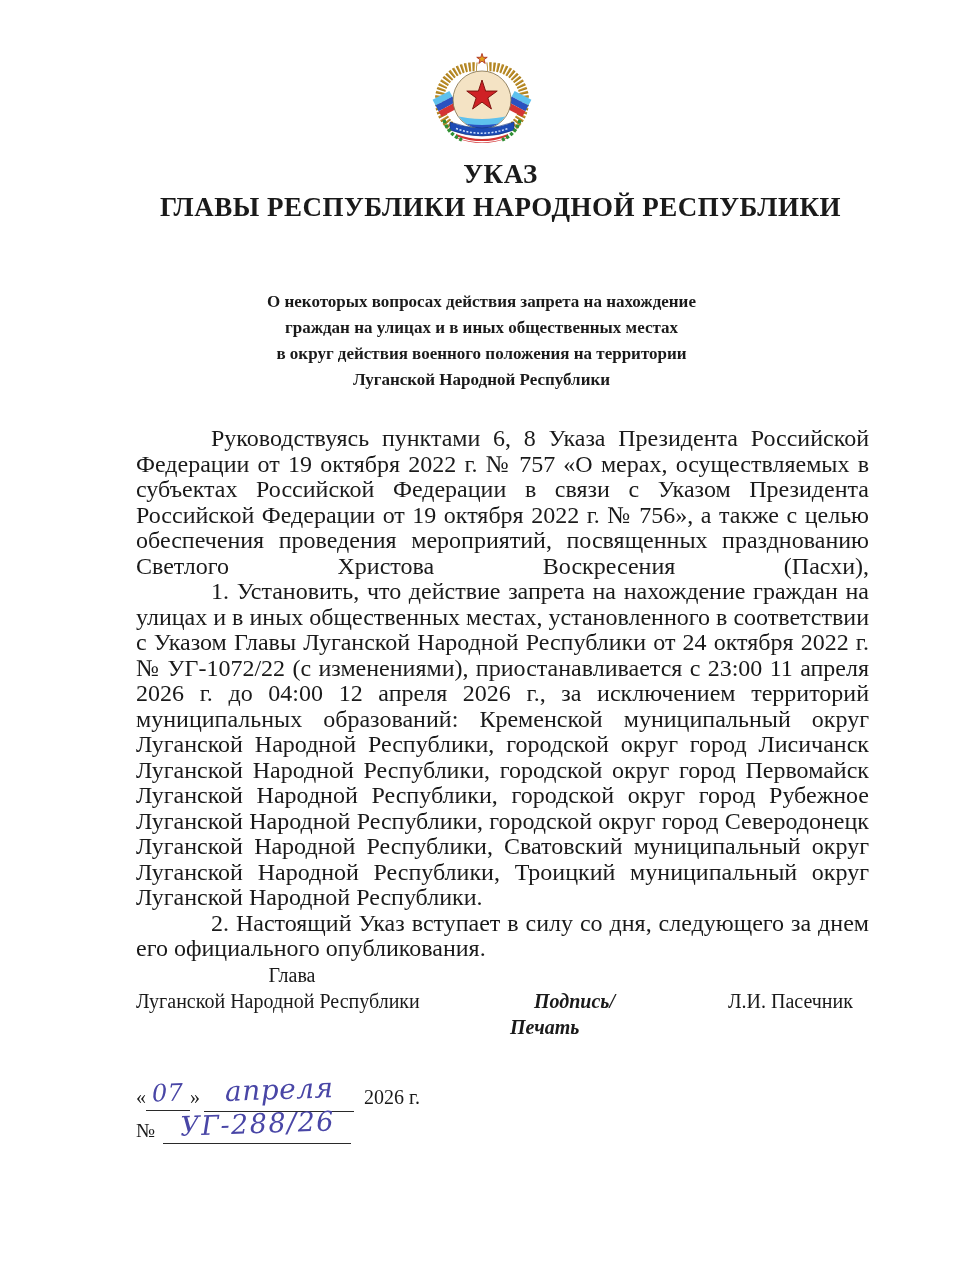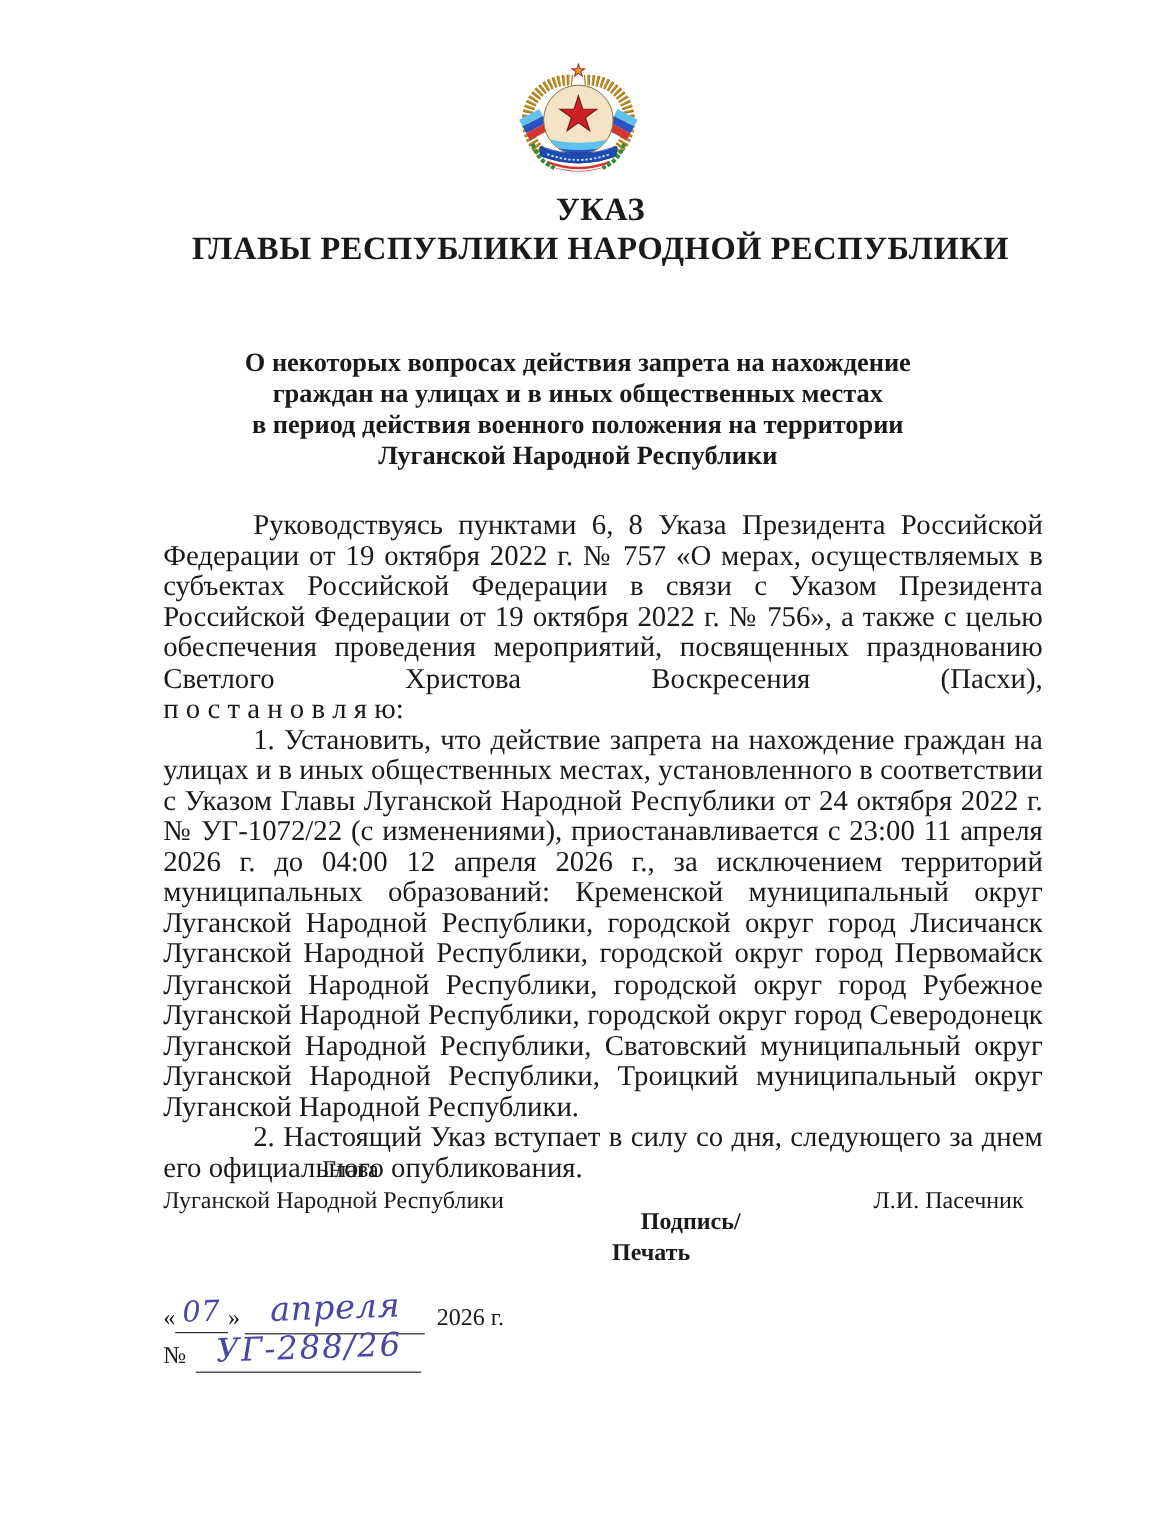--- a/index.html
+++ b/index.html
@@ -7,32 +7,32 @@
     position:relative; width:963px; height:1280px; margin:0 auto;
     background:#ffffff; color:#1a1a1a; overflow:hidden;
     font-family:"Liberation Serif","DejaVu Serif",serif;
   }
   
   .emblem { position:absolute; top:50px; left:50%; transform:translateX(-50%); width:102px; height:104px; }
   
   .title { position:absolute; top:158px; left:0; width:100%; text-align:center;
            font-weight:bold; font-size:27px; line-height:33px; letter-spacing:0.5px;padding-left:19px; }
   .subject { position:absolute; top:289px; left:0; width:100%; text-align:center;
-             font-weight:bold; font-size:22px; line-height:26px; }
+             font-weight:bold; font-size:17px; line-height:26px; }
   
   .body { position:absolute; top:426px; left:136px; width:733px;
           font-size:24px; line-height:25.5px; text-align:justify; }
   .para.indent { text-indent:75px; }
   .para.jlast { text-align-last:justify; }
   .para.resolve { text-align:left; }
   
   .sig { position:absolute; left:136px; top:962px; width:733px; font-size:20px; line-height:26px; }
   .sig-left { position:absolute; left:0; top:0; width:312px; }
   .sig-left .l1 { text-align:center; }
-  .sig-center { position:absolute; left:374px; top:43px; width:140px; font-weight:bold; }
+  .sig-center { position:absolute; left:374px; top:26px; width:140px; font-style:italic; font-weight:bold; }
   .sig-center .l1 { margin-left:24px; }
   .sig-right { position:absolute; right:16px; top:26px; text-align:right; }
   
   .footer { position:absolute; left:136px; top:1078px; font-size:20px; }
   .f-city { height:26px; }
   .f-date { height:34px; white-space:nowrap; }
   .f-num  { height:36px; white-space:nowrap; }
   .slot { display:inline-block; border-bottom:1.6px solid #2a2a2a; text-align:center; vertical-align:baseline; }
   .day-slot   { width:44px; }
   .month-slot { width:150px; margin-left:4px; }
@@ -102,27 +102,26 @@
   </div>
 
   <div class="title">
     <div>УКАЗ</div>
     <div>ГЛАВЫ РЕСПУБЛИКИ НАРОДНОЙ РЕСПУБЛИКИ</div>
   </div>
 
   <div class="subject">
     <div>О некоторых вопросах действия запрета на нахождение</div>
     <div>граждан на улицах и в иных общественных местах</div>
-    <div>в период действия военного положения на территории</div>
+    <div>в округ действия военного положения на территории</div>
     <div>Луганской Народной Республики</div>
   </div>
 
   <div class="body">
     <div class="para indent jlast">Руководствуясь пунктами 6, 8 Указа Президента Российской Федерации от 19 октября 2022 г. № 757 «О мерах, осуществляемых в субъектах Российской Федерации в связи с Указом Президента Российской Федерации от 19 октября 2022 г. № 756», а также с целью обеспечения проведения мероприятий, посвященных празднованию Светлого Христова Воскресения (Пасхи),</div>
-    <div class="para resolve">п о с т а н о в л я ю:</div>
     <div class="para indent">1. Установить, что действие запрета на нахождение граждан на улицах и в иных общественных местах, установленного в соответствии с Указом Главы Луганской Народной Республики от 24 октября 2022 г. № УГ-1072/22 (с изменениями), приостанавливается с 23:00 11 апреля 2026 г. до 04:00 12 апреля 2026 г., за исключением территорий муниципальных образований: Кременской муниципальный округ Луганской Народной Республики, городской округ город Лисичанск Луганской Народной Республики, городской округ город Первомайск Луганской Народной Республики, городской округ город Рубежное Луганской Народной Республики, городской округ город Северодонецк Луганской Народной Республики, Сватовский муниципальный округ Луганской Народной Республики, Троицкий муниципальный округ Луганской Народной Республики.</div>
     <div class="para indent">2. Настоящий Указ вступает в силу со дня, следующего за днем его официального опубликования.</div>
   </div>
 
   <div class="sig">
     <div class="sig-left">
       <div class="l1">Глава</div>
       <div class="l2">Луганской Народной Республики</div>
     </div>
     <div class="sig-center">

